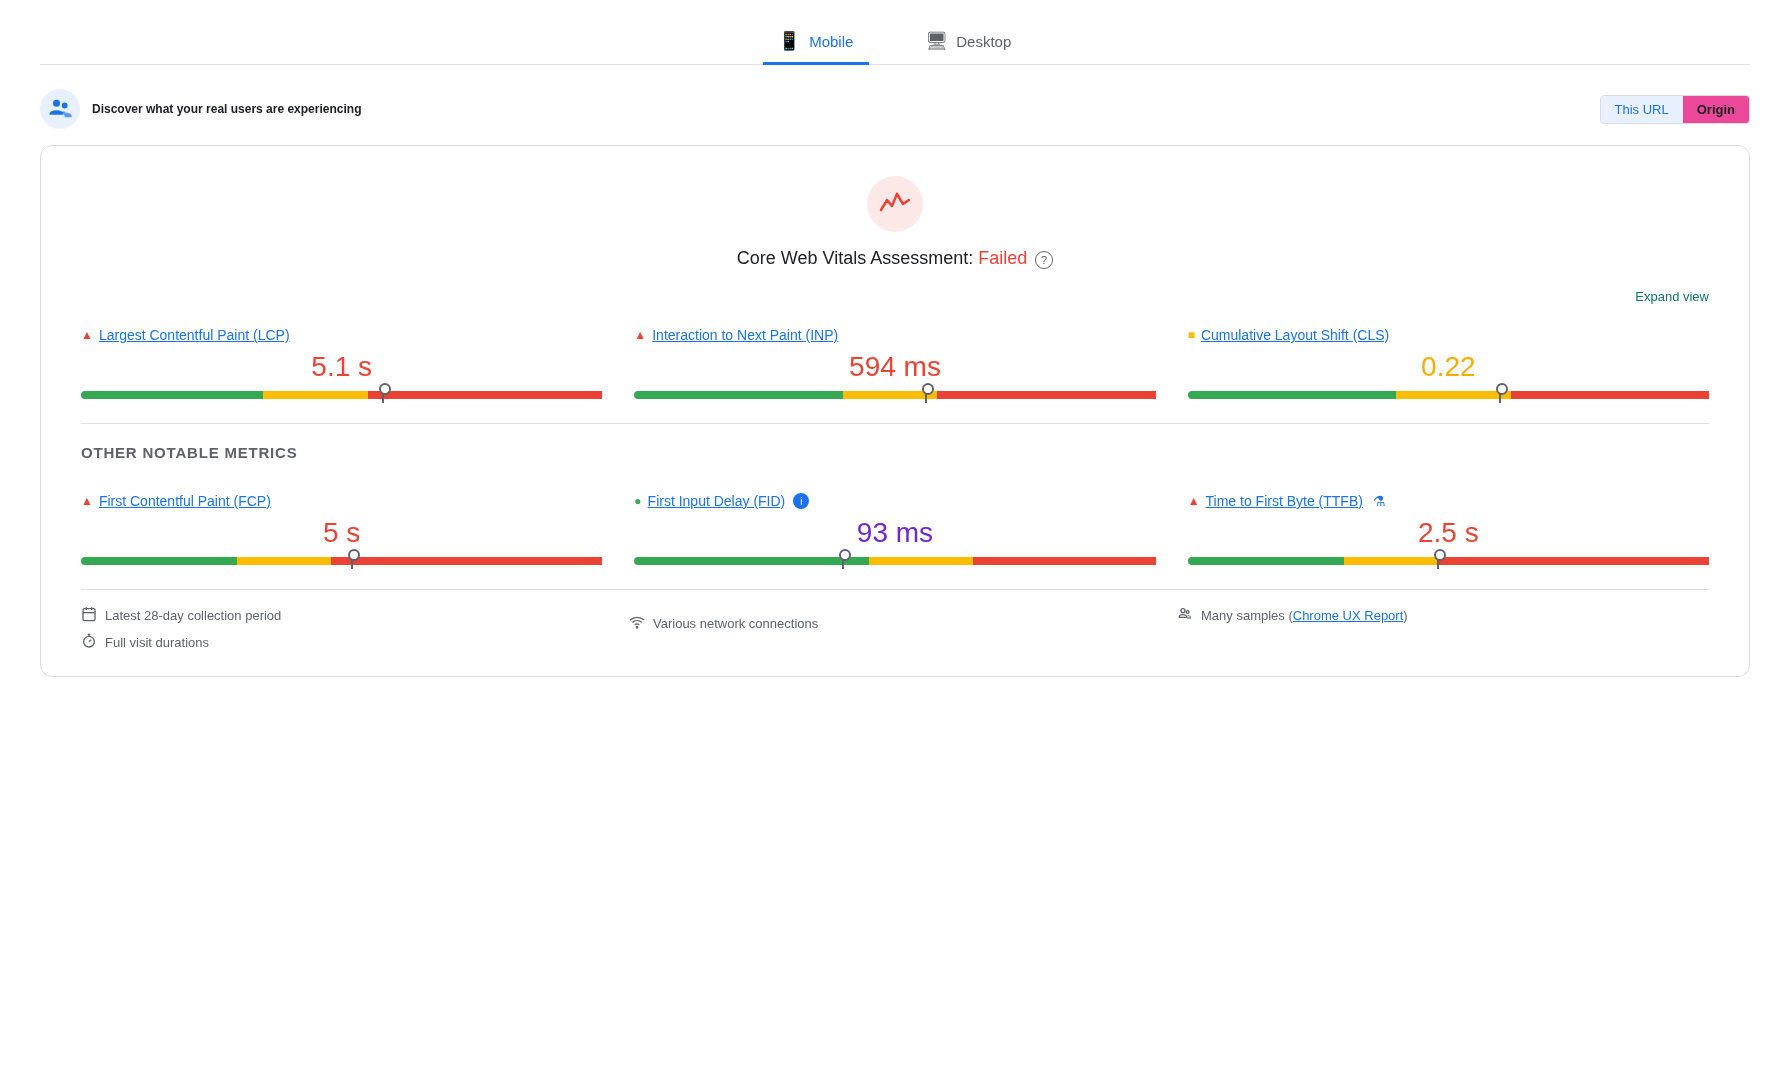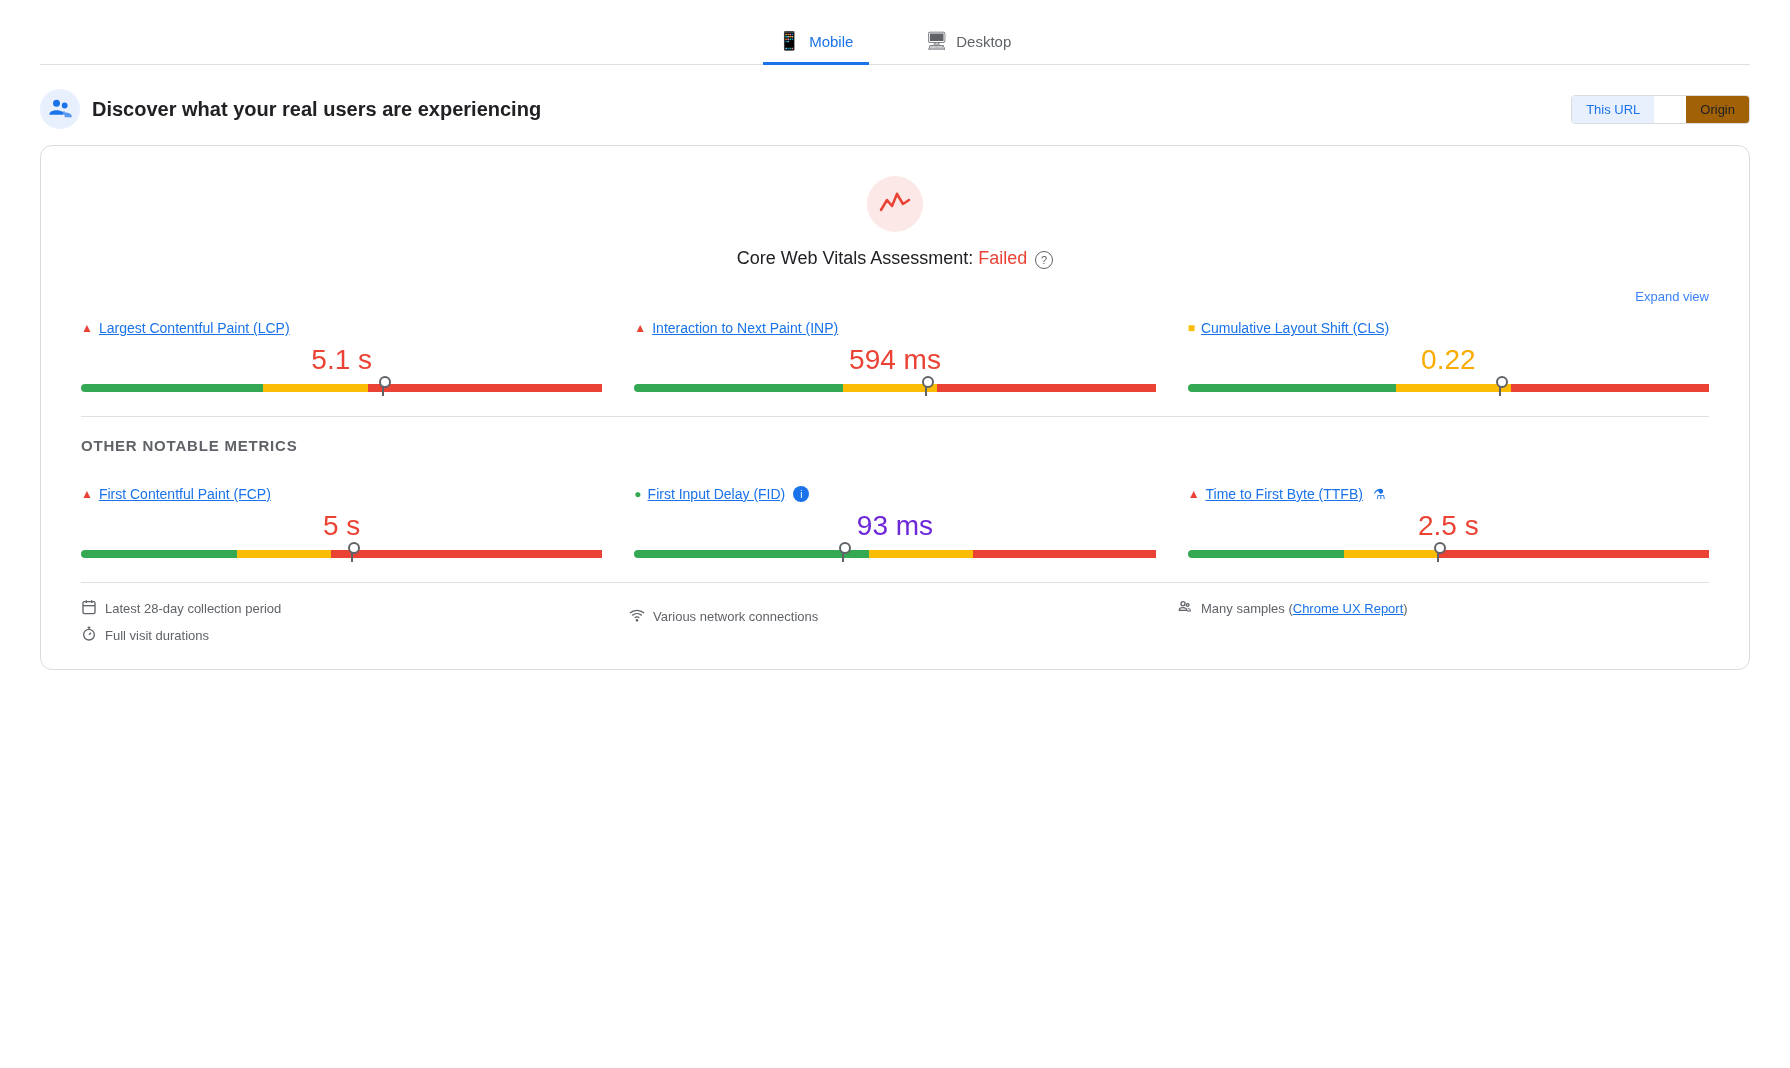--- a/index.html
+++ b/index.html
@@ -60,40 +60,40 @@
       width: 40px;
       height: 40px;
       border-radius: 50%;
       background: #e8f0fe;
       display: flex;
       align-items: center;
       justify-content: center;
       font-size: 20px;
     }
     .section-title {
-      font-size: 20px;
+      font-size: 12px;
       font-weight: 600;
       color: #202124;
     }
 
     
     .url-origin-toggle {
       display: flex;
       border: 1px solid #dadce0;
       border-radius: 4px;
       overflow: hidden;
-      gap: 32px;
     }
     .url-origin-btn {
       padding: 6px 14px;
       font-size: 13px;
       cursor: pointer;
-      background: #a16207;
+      background: #ec4899;
       border: none;
       color: #202124;
+      font-weight: bold;
     }
     .url-origin-btn.active {
       background: #e8f0fe;
       color: #1a73e8;
       font-weight: 500;
     }
 
     
     .main-card {
       border: 1px solid #dadce0;
@@ -130,23 +130,23 @@
       justify-content: center;
       font-size: 11px;
       color: #5f6368;
       cursor: pointer;
       margin-left: 4px;
     }
 
     .expand-view {
       text-align: right;
       font-size: 13px;
-      color: #3b82f6;
-      cursor: pointer;
-      margin-bottom: 16px;
+      color: #0f766e;
+      cursor: pointer;
+      margin-bottom: 23px;
     }
 
     
     .metrics-grid {
       display: grid;
       grid-template-columns: 1fr 1fr 1fr;
       gap: 24px 32px;
       margin-bottom: 24px;
     }
 

